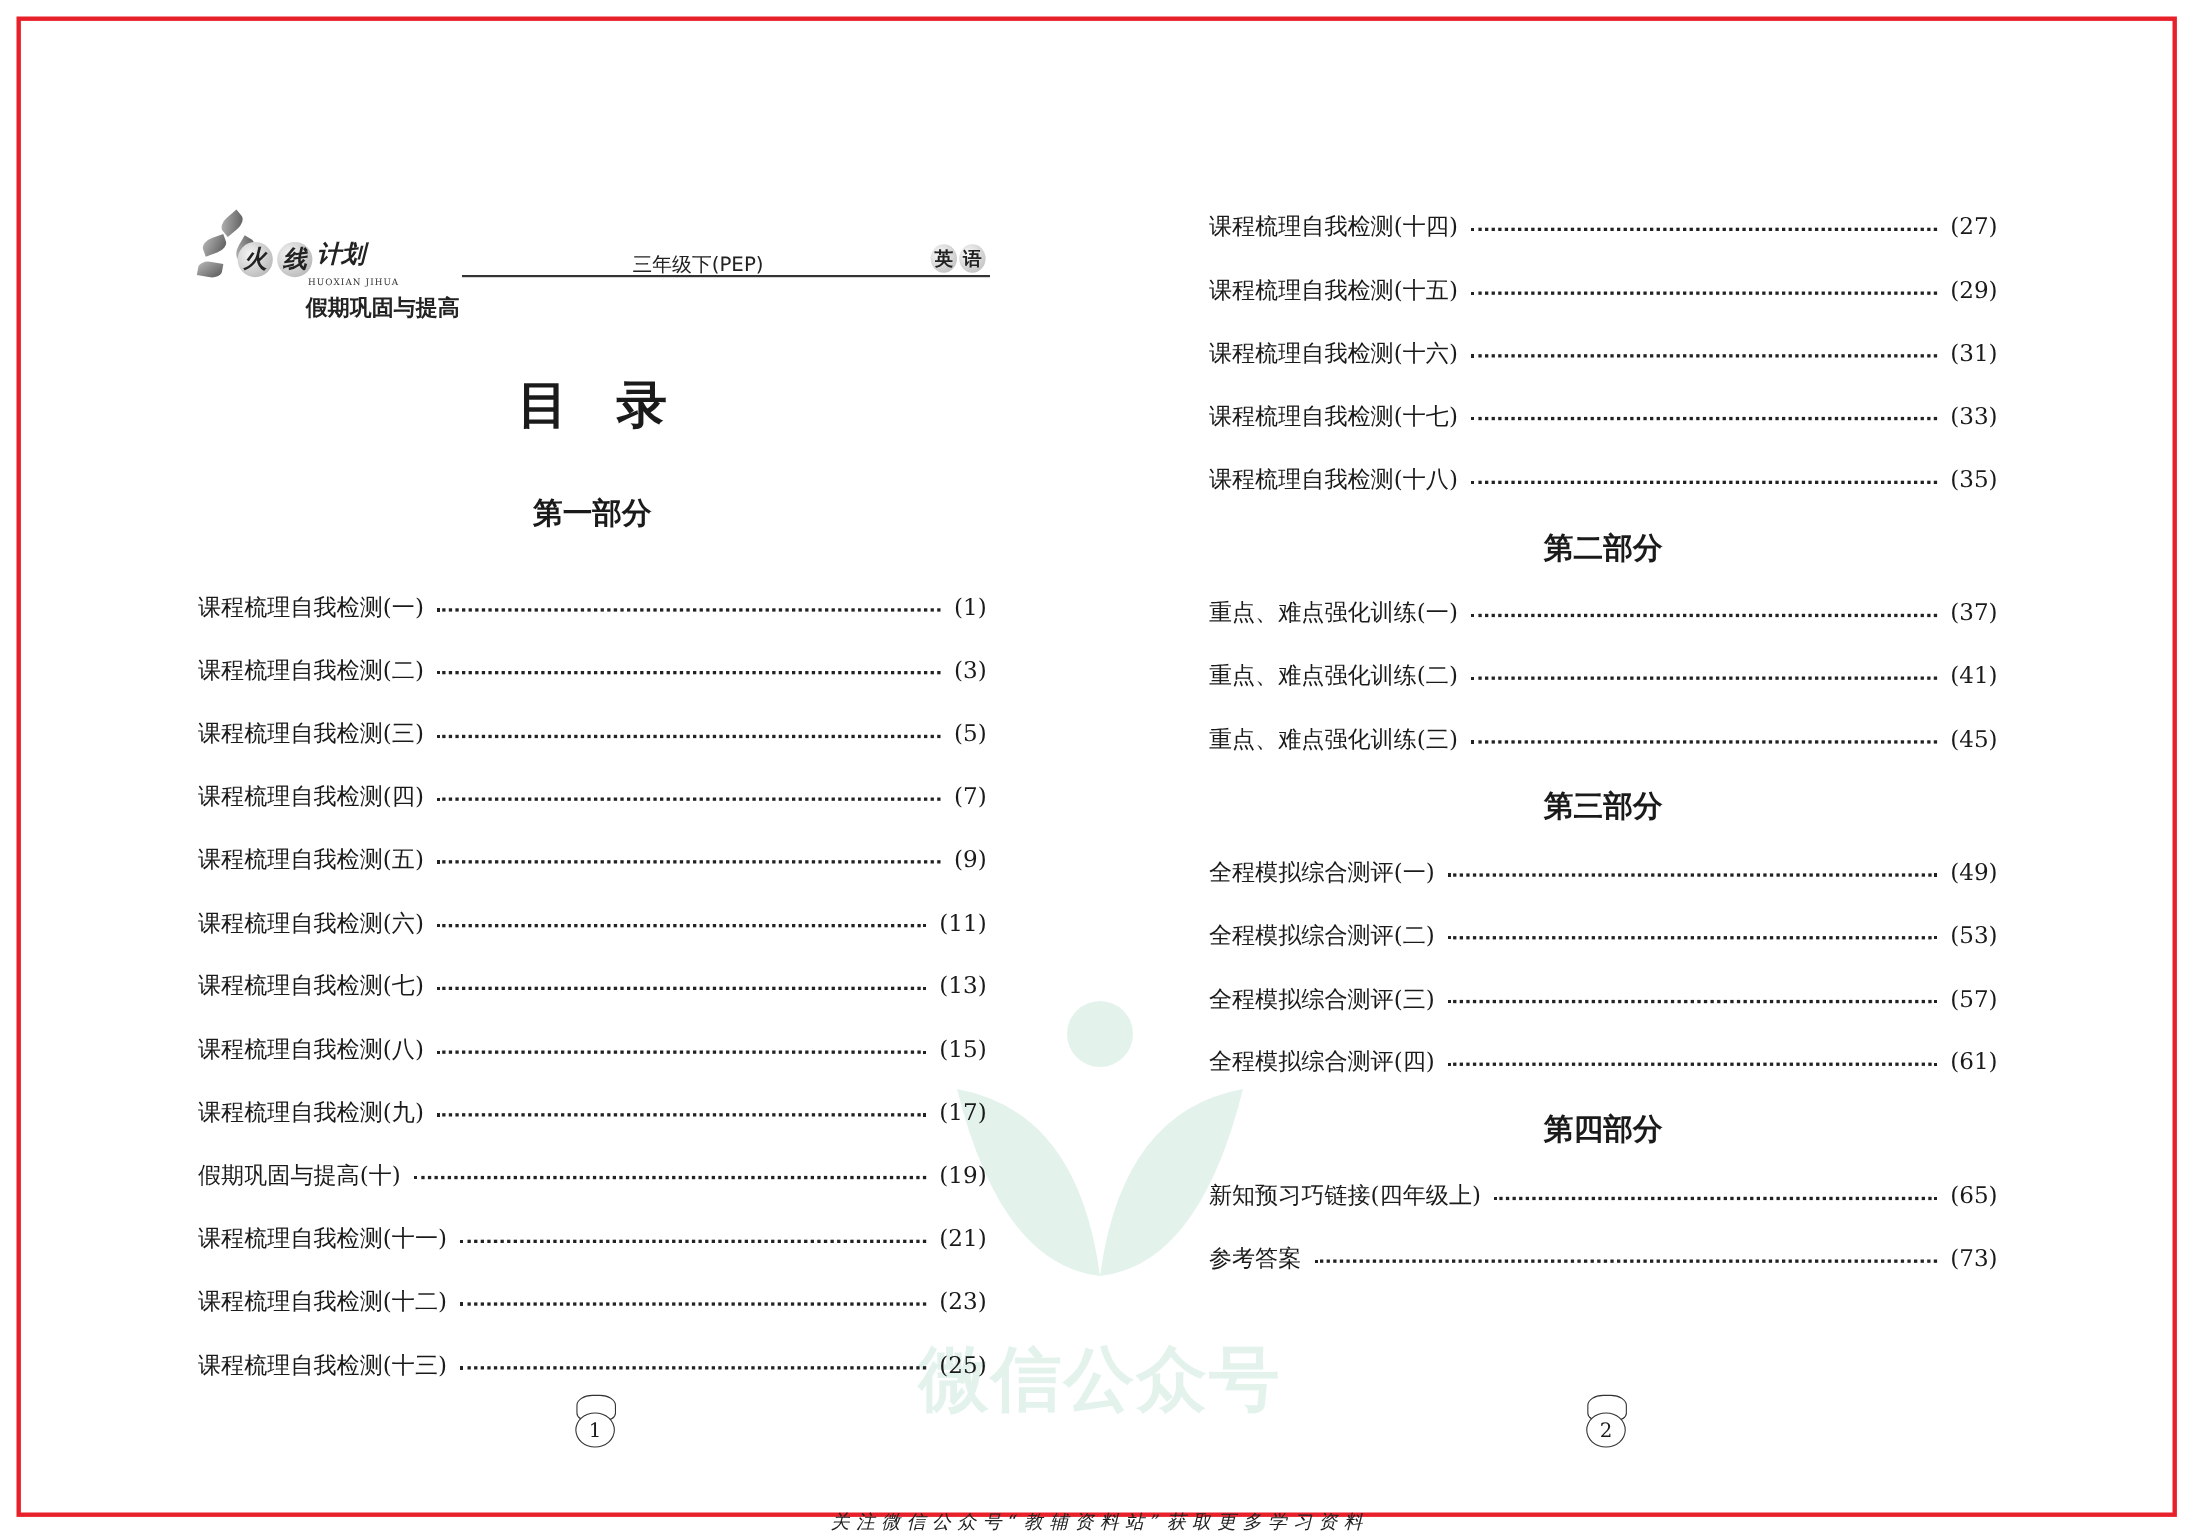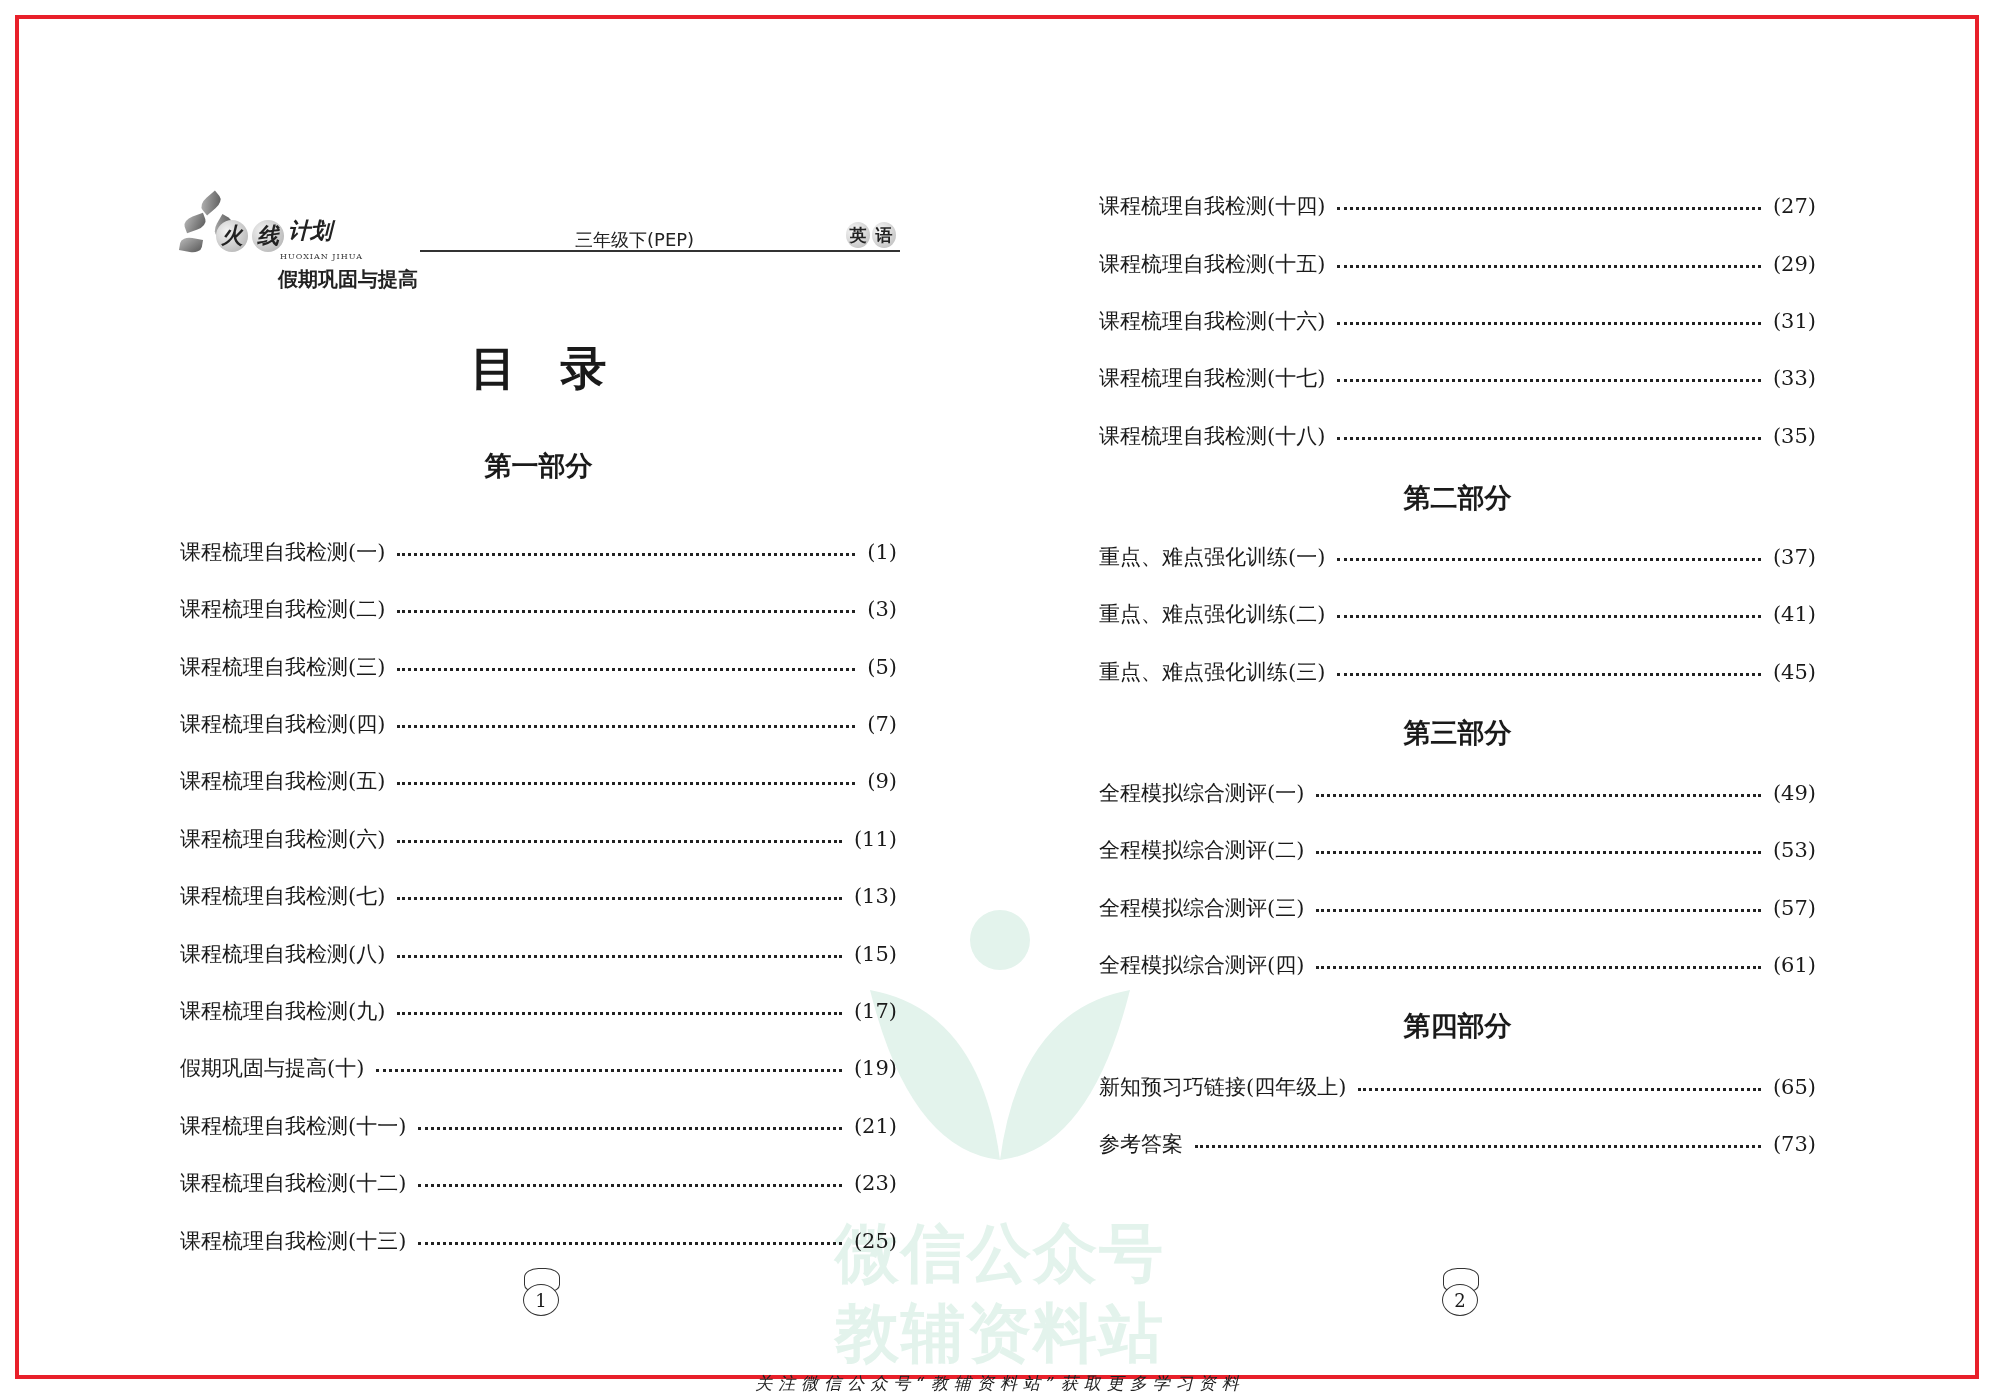--- a/index.html
+++ b/index.html
@@ -36,21 +36,20 @@
 
 <div class="frame"></div>
 
 <div class="watermark">
   <svg width="340" height="300" viewBox="0 0 340 300">
     <circle cx="170" cy="40" r="30" fill="#e3f3ec"></circle>
     <path d="M40 90 Q150 110 170 260 Q80 250 40 90 Z" fill="#e3f3ec"></path>
     <path d="M300 90 Q190 110 170 260 Q260 250 300 90 Z" fill="#e3f3ec"></path>
   </svg>
   <div class="wm-text" style="top:310px">微信公众号</div>
-  <div class="wm-text" style="top:390px">教辅资料站</div>
 </div>
 
 <div class="page left">
   <div class="logo">
     <div class="logo-leaf" style="left:20px;top:6px;transform:rotate(-40deg)"></div>
     <div class="logo-leaf" style="left:4px;top:26px;transform:rotate(-20deg)"></div>
     <div class="logo-leaf" style="left:0px;top:48px;transform:rotate(10deg)"></div>
     <div class="logo-leaf" style="left:32px;top:30px;transform:rotate(-60deg)"></div>
     <div class="logo-circle" style="left:36px">火</div>
     <div class="logo-circle" style="left:72px">线</div>

